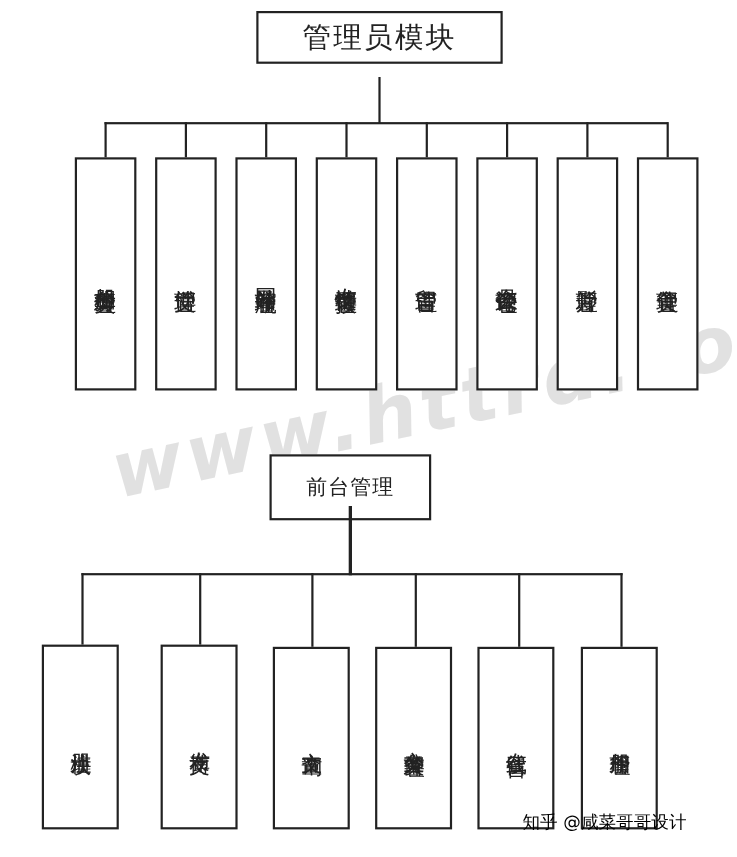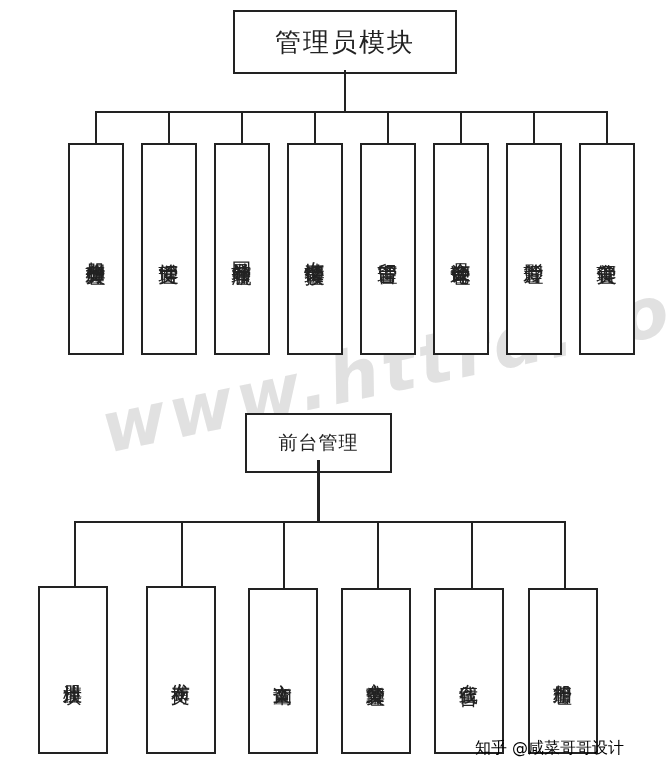--- a/index.html
+++ b/index.html
@@ -16,21 +16,21 @@
       color:rgba(170,170,170,0.35); transform:rotate(-12deg); letter-spacing:4px; font-family:"DejaVu Sans",sans-serif; }
     .credit { position:absolute; left:475px; top:738px; font-size:16px; color:#000000; }
   </style>
 </head>
 <body>
 
 <div id="canvas">
 
   <div class="watermark">www.httrd.com</div>
 
-  <div class="box" style="left:233px;top:10px;width:224px;height:64px;">
+  <div class="box" style="left:233px;top:10px;width:224px;height:48px;">
     <span class="title">管理员模块</span>
   </div>
   <div class="ln" style="left:344px;top:70px;width:2px;height:42px;"></div>
   <div class="ln" style="left:95px;top:111px;width:512px;height:2px;"></div>
 
   <div class="ln" style="left:95px;top:111px;width:2px;height:33px;"></div>
   <div class="ln" style="left:168px;top:111px;width:2px;height:33px;"></div>
   <div class="ln" style="left:241px;top:111px;width:2px;height:33px;"></div>
   <div class="ln" style="left:314px;top:111px;width:2px;height:33px;"></div>
   <div class="ln" style="left:387px;top:111px;width:2px;height:33px;"></div>

